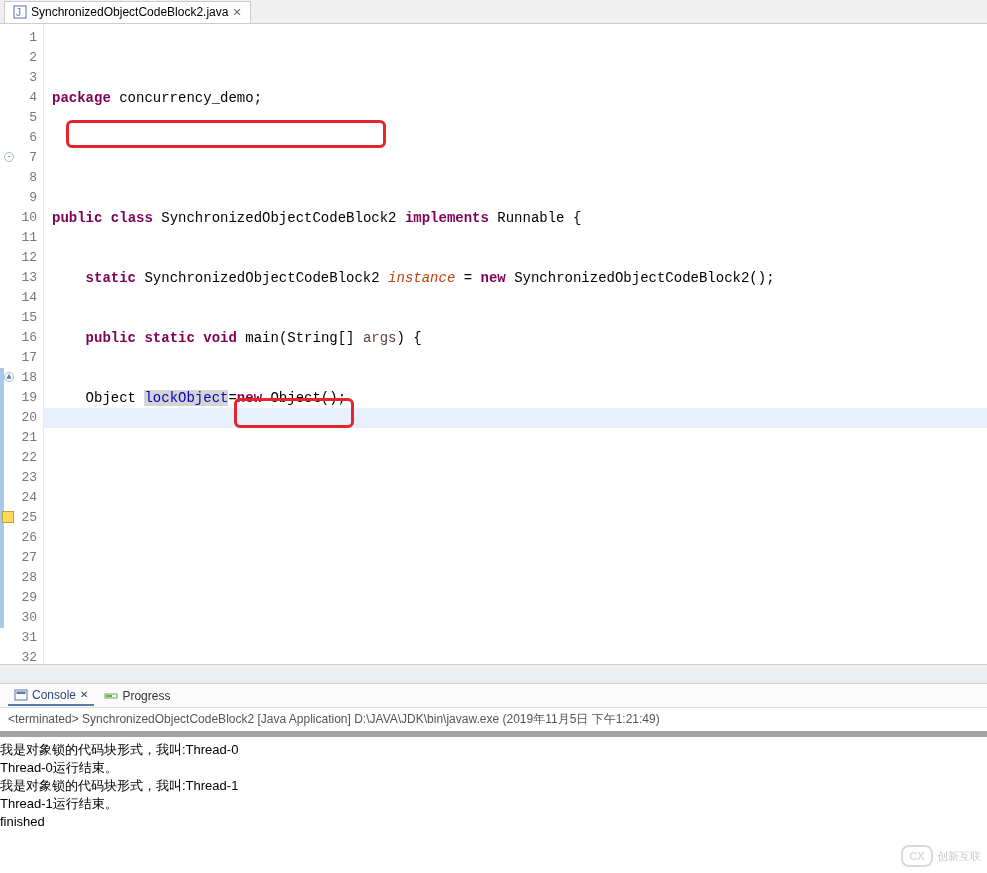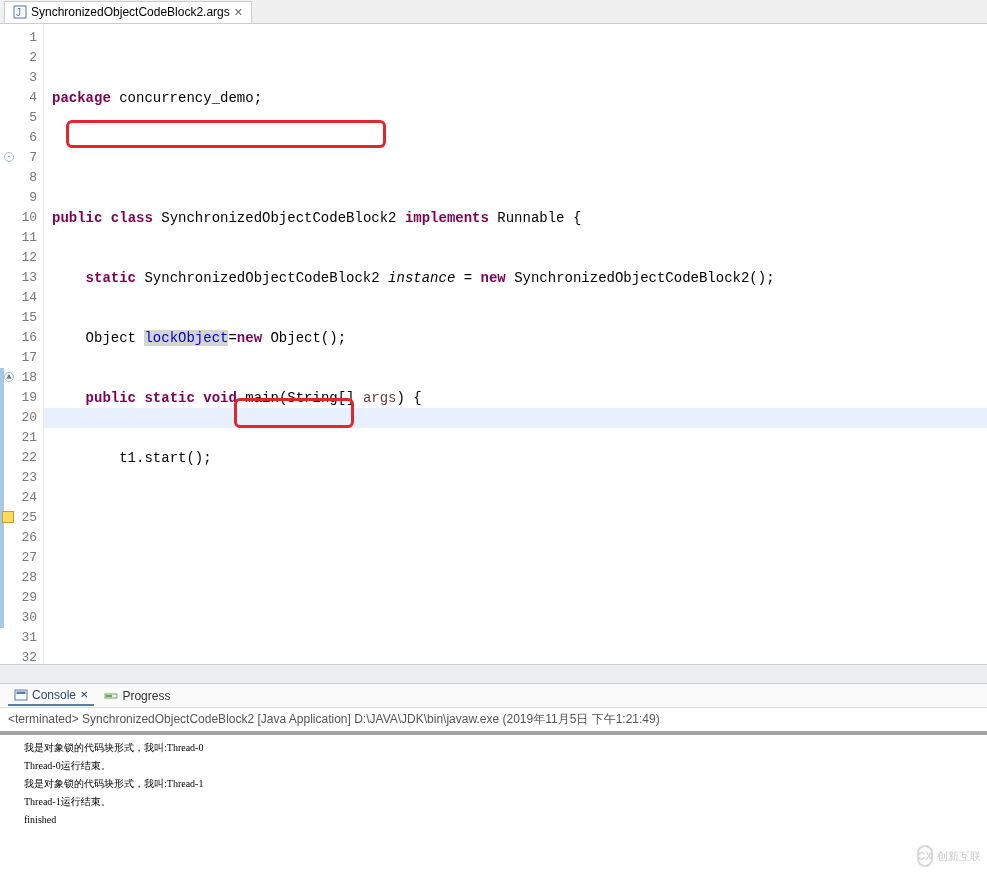--- a/index.html
+++ b/index.html
@@ -82,21 +82,21 @@
     padding-top: 4px;
     padding-left: 8px;
     line-height: 20px;
     font-size: 14px;
     white-space: pre;
     position: relative;
   }
   .code .line { height: 20px; position: relative; }
   .kw { color: #7f0055; font-weight: bold; }
   .field { color: #0000c0; }
-  .static-field { color: #000000; font-style: italic; }
+  .static-field { color: #c2410c; font-style: italic; }
   .param { color: #6a3e3e; }
   .hl-line {
     position: absolute;
     left: 0; right: 0;
     height: 20px;
     background: #e8f0fe;
     z-index: 0;
   }
   .code .line > * { position: relative; z-index: 1; }
   .redbox {
@@ -133,62 +133,62 @@
   .bottom-tabs .btab.active {
     border-bottom: 2px solid #5a7ca8;
     color: #2a4a7a;
   }
   .bottom-tabs .bicon { width: 14px; height: 14px; display:inline-block; }
   .console-header {
     font-family: "Segoe UI", Tahoma, sans-serif;
     font-size: 12px;
     color: #555;
     padding: 3px 8px;
-    border-bottom: 4px solid #a3a3a3;
+    border-bottom: 6px solid #a3a3a3;
   }
   .console-out {
-    font-family: Liberation Serif, serif;
-    font-size: 10px;
-    padding: 4px 24px;
+    font-family: Liberation Sans, sans-serif;
+    font-size: 13px;
+    padding: 4px 0;
     line-height: 18px;
     white-space: pre;
   }
   .watermark {
     position: absolute;
     right: 6px;
     bottom: 6px;
     opacity: 0.45;
     font-family: "Microsoft YaHei", sans-serif;
     font-size: 11px;
     color: #888;
     display: flex;
     align-items: center;
     gap: 4px;
     pointer-events: none;
   }
   .watermark .wm-icon {
-    width: 16px; height: 22px;
+    width: 32px; height: 22px;
     border: 2px solid #aaa;
     border-radius: 8px;
     display:flex;align-items:center;justify-content:center;
     font-weight:bold; font-size:11px; color:#aaa;
   }
 </style>
 </head>
 <body>
 
 <div class="tab-bar">
   <div class="tab">
     <span class="j-icon">
       <svg width="14" height="14" viewBox="0 0 14 14">
           <rect x="1" y="1" width="12" height="12" fill="#fff" stroke="#4a73c4"></rect>
           <text x="3" y="11" font-size="10" fill="#4a73c4" font-family="sans-serif">J</text>
         </svg>
     </span>
-    <span>SynchronizedObjectCodeBlock2.args</span>
+    <span>SynchronizedObjectCodeBlock2.java</span>
     <span class="close-x">✕</span>
   </div>
 </div>
 
 <div class="editor">
   <div class="gutter">
     <div class="blue-bar" style="top:344px;height:260px;"></div>
     <div class="ln"><span>1</span></div>
     <div class="ln"><span>2</span></div>
     <div class="ln"><span>3</span></div>
@@ -221,23 +221,22 @@
     <div class="ln"><span>30</span></div>
     <div class="ln"><span>31</span></div>
     <div class="ln"><span>32</span></div>
   </div>
   <div class="code">
     <div class="hl-line" style="top:384px;"></div>
     <div class="line"><span class="kw">package</span><span> concurrency_demo;</span></div>
     <div class="line"></div>
     <div class="line"><span class="kw">public</span> <span class="kw">class</span><span> SynchronizedObjectCodeBlock2 </span><span class="kw">implements</span><span> Runnable {</span></div>
     <div class="line">    <span class="kw">static</span><span> SynchronizedObjectCodeBlock2 </span><span class="static-field">instance</span><span> = </span><span class="kw">new</span><span> SynchronizedObjectCodeBlock2();</span></div>
+    <div class="line">    <span class="kw">public</span> <span class="kw">static</span> <span class="kw">void</span><span> main(String[] </span><span class="param">args</span><span>) {</span></div>
     <div class="line">    <span>Object </span><span class="field sel-occ">lockObject</span><span>=</span><span class="kw">new</span><span> Object();</span></div>
-    <div class="line">    <span class="kw">public</span> <span class="kw">static</span> <span class="kw">void</span><span> main(String[] </span><span class="param">args</span><span>) {</span></div>
-    <div class="line">        <span>t1.start();</span></div>
     
     
     
     
     
     
     
     
     
     

